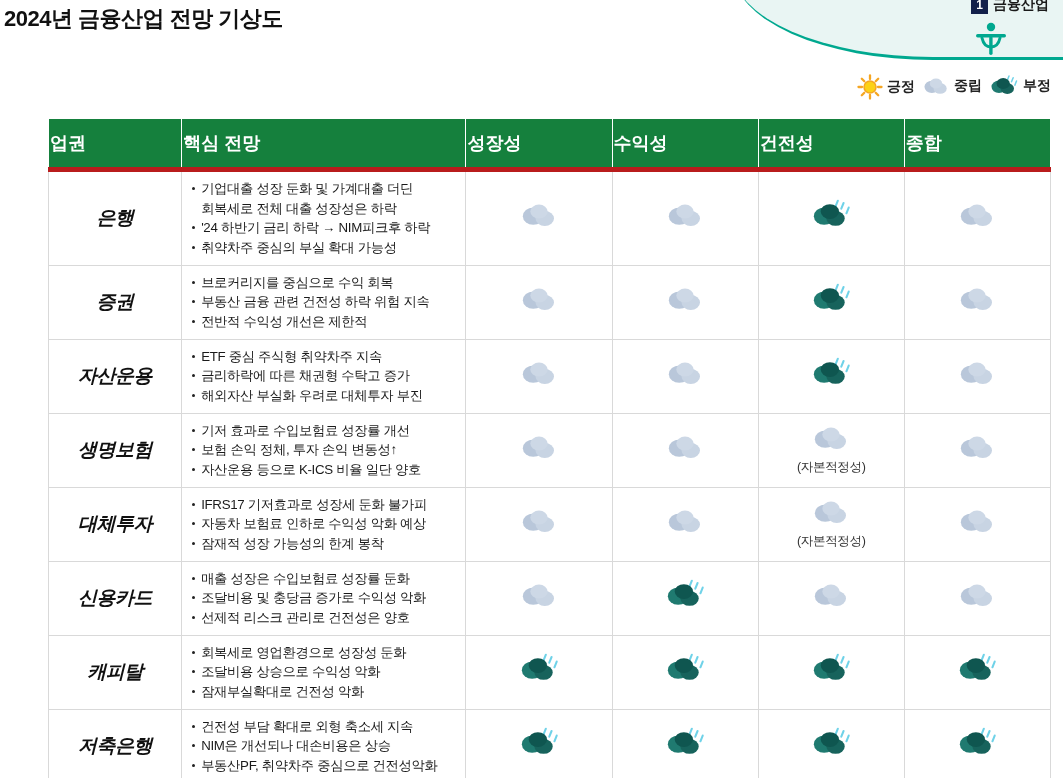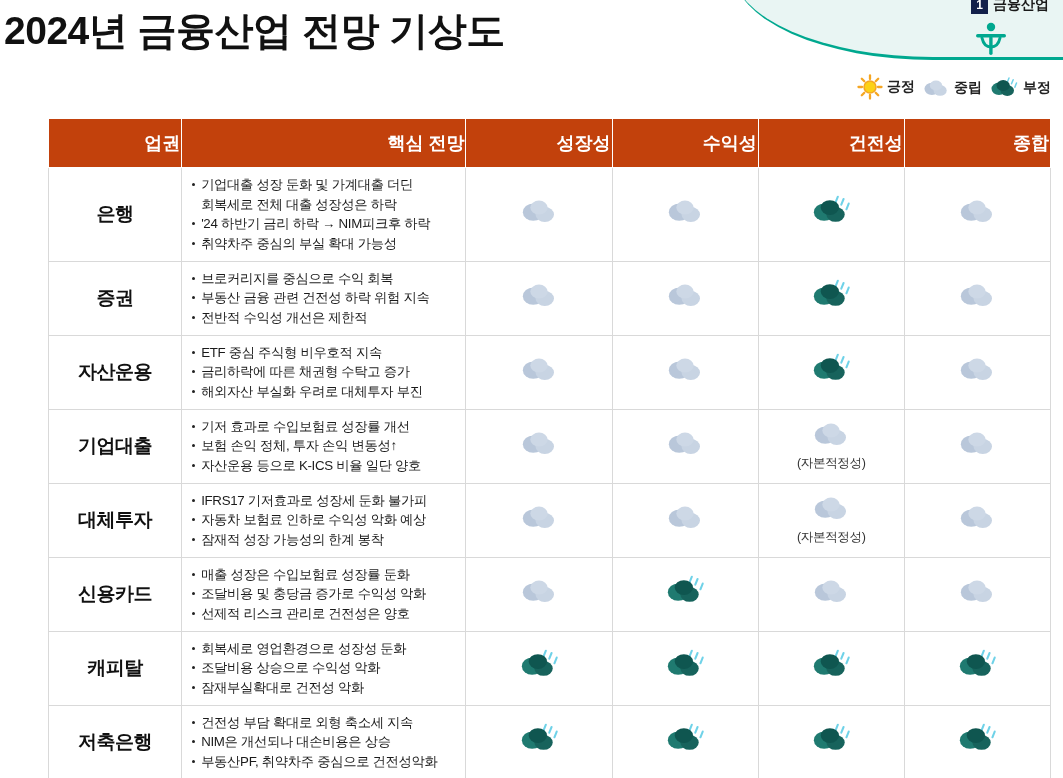--- a/index.html
+++ b/index.html
@@ -18,21 +18,21 @@
 
   
   #header {
     position: relative;
     height: 62px;
   }
   #page-title {
     position: absolute;
     left: 4px;
     top: 4px;
-    font-size: 39px;
+    font-size: 22px;
     font-weight: bold;
     letter-spacing: -0.5px;
     color: #111111;
     white-space: nowrap;
   }
   
   #header-swoosh {
     position: absolute;
     right: 0;
     top: -60px;
@@ -73,21 +73,21 @@
     width: 40px;
     height: 34px;
   }
 
   
   #legend {
     position: absolute;
     right: 12px;
     top: 74px;
     display: flex;
-    align-items: flex-end;
+    align-items: flex-start;
     gap: 7px;
     font-size: 14px;
     font-weight: bold;
     color: #222;
   }
   #legend .legend-item {
     display: flex;
     align-items: center;
     gap: 4px;
   }
@@ -102,40 +102,41 @@
   
   #forecast-table {
     position: absolute;
     left: 48px;
     top: 118px;
     width: 1003px;
     border-collapse: collapse;
     table-layout: fixed;
   }
   #forecast-table th {
-    background: #c2410c;
+    background: #15803d;
     color: #ffffff;
     font-size: 18px;
     font-weight: bold;
     height: 46px;
     border: 1px solid #ffffff;
-    text-align: right;
+    text-align: left;
     vertical-align: middle;
   }
   #forecast-table td {
     border-bottom: 1px solid #d9d9d9;
     border-right: 1px solid #d9d9d9;
     vertical-align: middle;
     background: #ffffff;
   }
   #forecast-table tbody tr td:first-child {
     border-left: 1px solid #d9d9d9;
+    font-style: italic;
   }
   #forecast-table tbody tr:first-child td {
-    border-top: 1px solid #b91c1c;
+    border-top: 5px solid #b91c1c;
   }
   .col-sector { width: 133px; }
   .col-outlook { width: 284px; }
   .col-metric { width: 146px; }
 
   .sector-cell {
     text-align: center;
     font-size: 19px;
     font-weight: bold;
     color: #111111;
@@ -343,21 +344,21 @@
         <td class="metric-cell"><span class="icon-wrap"><svg width="40" height="30" viewBox="0 0 34 26">
               <ellipse cx="12" cy="14" rx="9" ry="7.5" fill="#b9c7da"></ellipse>
               <ellipse cx="22" cy="16" rx="8" ry="6.5" fill="#c8d4e3"></ellipse>
               <ellipse cx="17" cy="10" rx="7.5" ry="6" fill="#cdd8e6"></ellipse>
             </svg></span></td>
       </tr>
       <tr class="row-h2">
         <td class="sector-cell">자산운용</td>
         <td class="outlook-cell">
           <ul>
-            <li>ETF 중심 주식형 비우호적 지속</li>
+            <li>ETF 중심 주식형 취약차주 지속</li>
             <li>금리하락에 따른 채권형 수탁고 증가</li>
             <li>해외자산 부실화 우려로 대체투자 부진</li>
           </ul>
         </td>
         <td class="metric-cell"><span class="icon-wrap"><svg width="40" height="30" viewBox="0 0 34 26">
               <ellipse cx="12" cy="14" rx="9" ry="7.5" fill="#b9c7da"></ellipse>
               <ellipse cx="22" cy="16" rx="8" ry="6.5" fill="#c8d4e3"></ellipse>
               <ellipse cx="17" cy="10" rx="7.5" ry="6" fill="#cdd8e6"></ellipse>
             </svg></span></td>
         <td class="metric-cell"><span class="icon-wrap"><svg width="40" height="30" viewBox="0 0 34 26">
@@ -375,21 +376,21 @@
               <ellipse cx="22" cy="17" rx="8" ry="6.5" fill="#17635c"></ellipse>
               <ellipse cx="17" cy="11" rx="8" ry="6.5" fill="#0f5650"></ellipse>
             </svg></span></td>
         <td class="metric-cell"><span class="icon-wrap"><svg width="40" height="30" viewBox="0 0 34 26">
               <ellipse cx="12" cy="14" rx="9" ry="7.5" fill="#b9c7da"></ellipse>
               <ellipse cx="22" cy="16" rx="8" ry="6.5" fill="#c8d4e3"></ellipse>
               <ellipse cx="17" cy="10" rx="7.5" ry="6" fill="#cdd8e6"></ellipse>
             </svg></span></td>
       </tr>
       <tr class="row-h3">
-        <td class="sector-cell">기업대출</td>
+        <td class="sector-cell">생명보험</td>
         <td class="outlook-cell">
           <ul>
             <li>기저 효과로 수입보험료 성장률 개선</li>
             <li>보험 손익 정체, 투자 손익 변동성↑</li>
             <li>자산운용 등으로 K-ICS 비율 일단 양호</li>
           </ul>
         </td>
         <td class="metric-cell"><span class="icon-wrap"><svg width="40" height="30" viewBox="0 0 34 26">
               <ellipse cx="12" cy="14" rx="9" ry="7.5" fill="#b9c7da"></ellipse>
               <ellipse cx="22" cy="16" rx="8" ry="6.5" fill="#c8d4e3"></ellipse>

